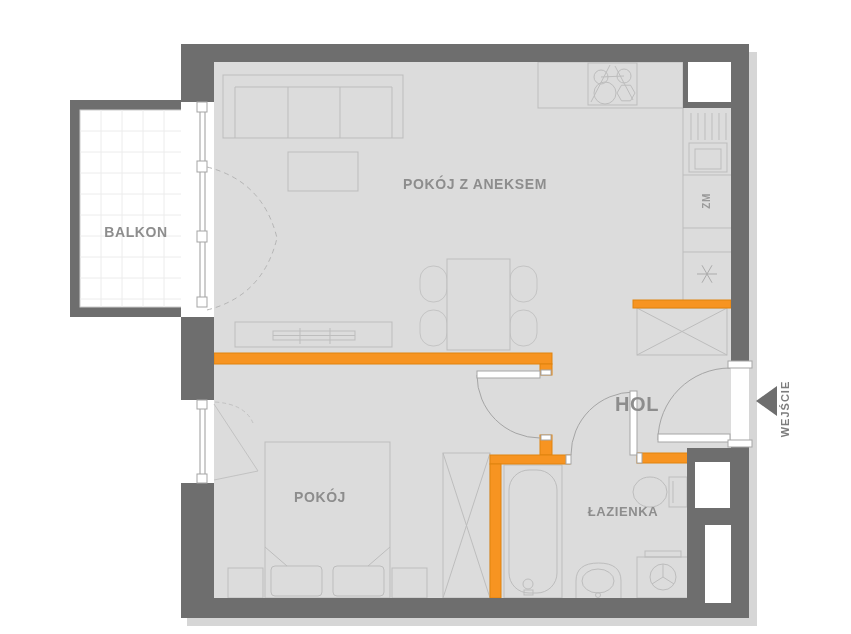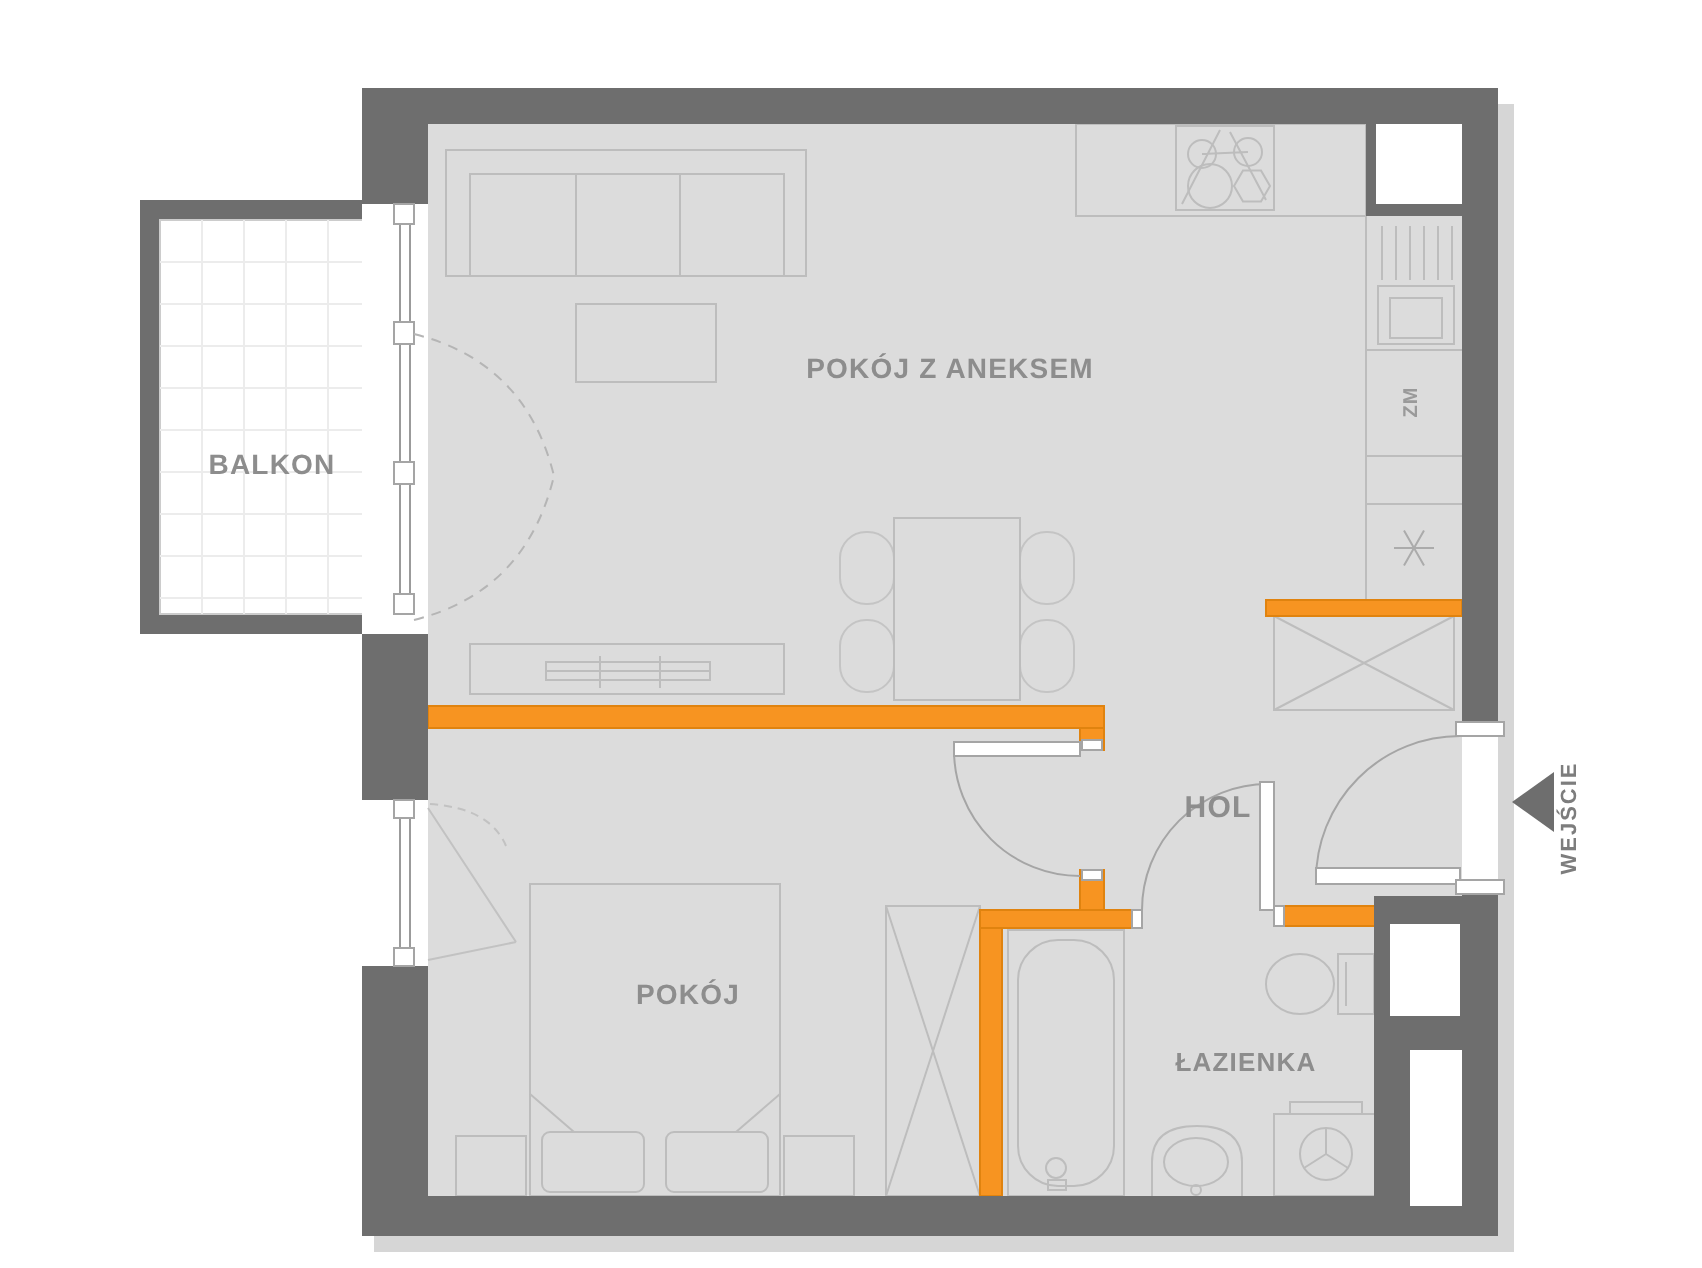--- a/index.html
+++ b/index.html
@@ -218,18 +218,18 @@
         <rect x="728" y="361" width="24" height="7"></rect>
         <rect x="728" y="440" width="24" height="7"></rect>
       </g>
     </g>
 
     <polygon points="777,386 777,416 756,401" fill="#6e6e6e"></polygon>
   </svg>
 
   <div class="room-label" style="left:475px;top:171px;margin-top:13px;">POKÓJ Z ANEKSEM</div>
   <div class="room-label" style="left:136px;top:232px;">BALKON</div>
-  <div class="room-label" style="left:344px;top:497px;">POKÓJ</div>
-  <div class="room-label" style="left:609px;top:404px;font-size:15px;">HOL</div>
-  <div class="room-label small" style="left:623px;top:531px;">ŁAZIENKA</div>
+  <div class="room-label" style="left:320px;top:497px;">POKÓJ</div>
+  <div class="room-label" style="left:637px;top:404px;font-size:20px;">HOL</div>
+  <div class="room-label small" style="left:623px;top:511px;">ŁAZIENKA</div>
   <div class="entry-label" style="left:785px;top:409px;">WEJŚCIE</div>
   <div class="appliance-label" style="left:706px;top:201px;">ZM</div>
 </div>
 
 </body></html>

